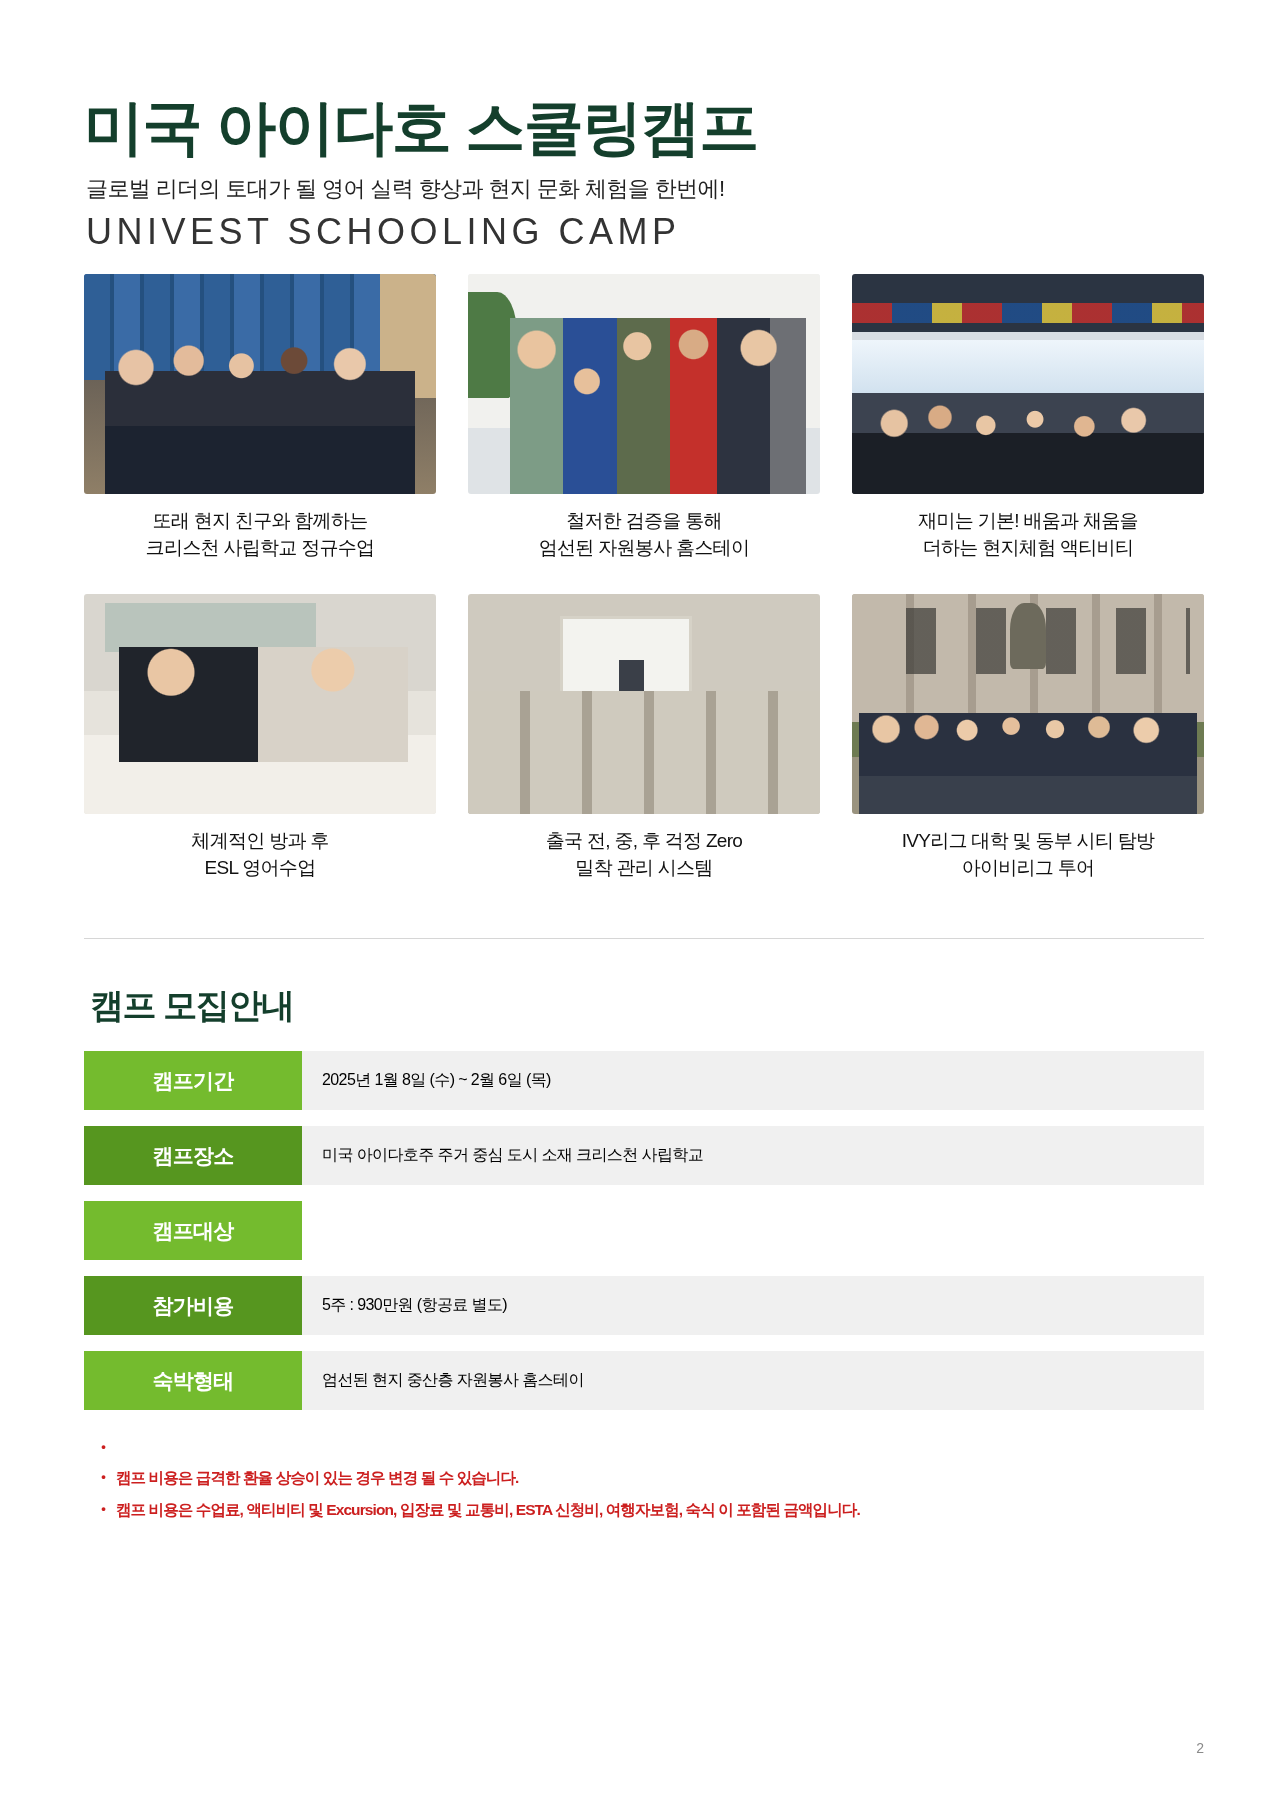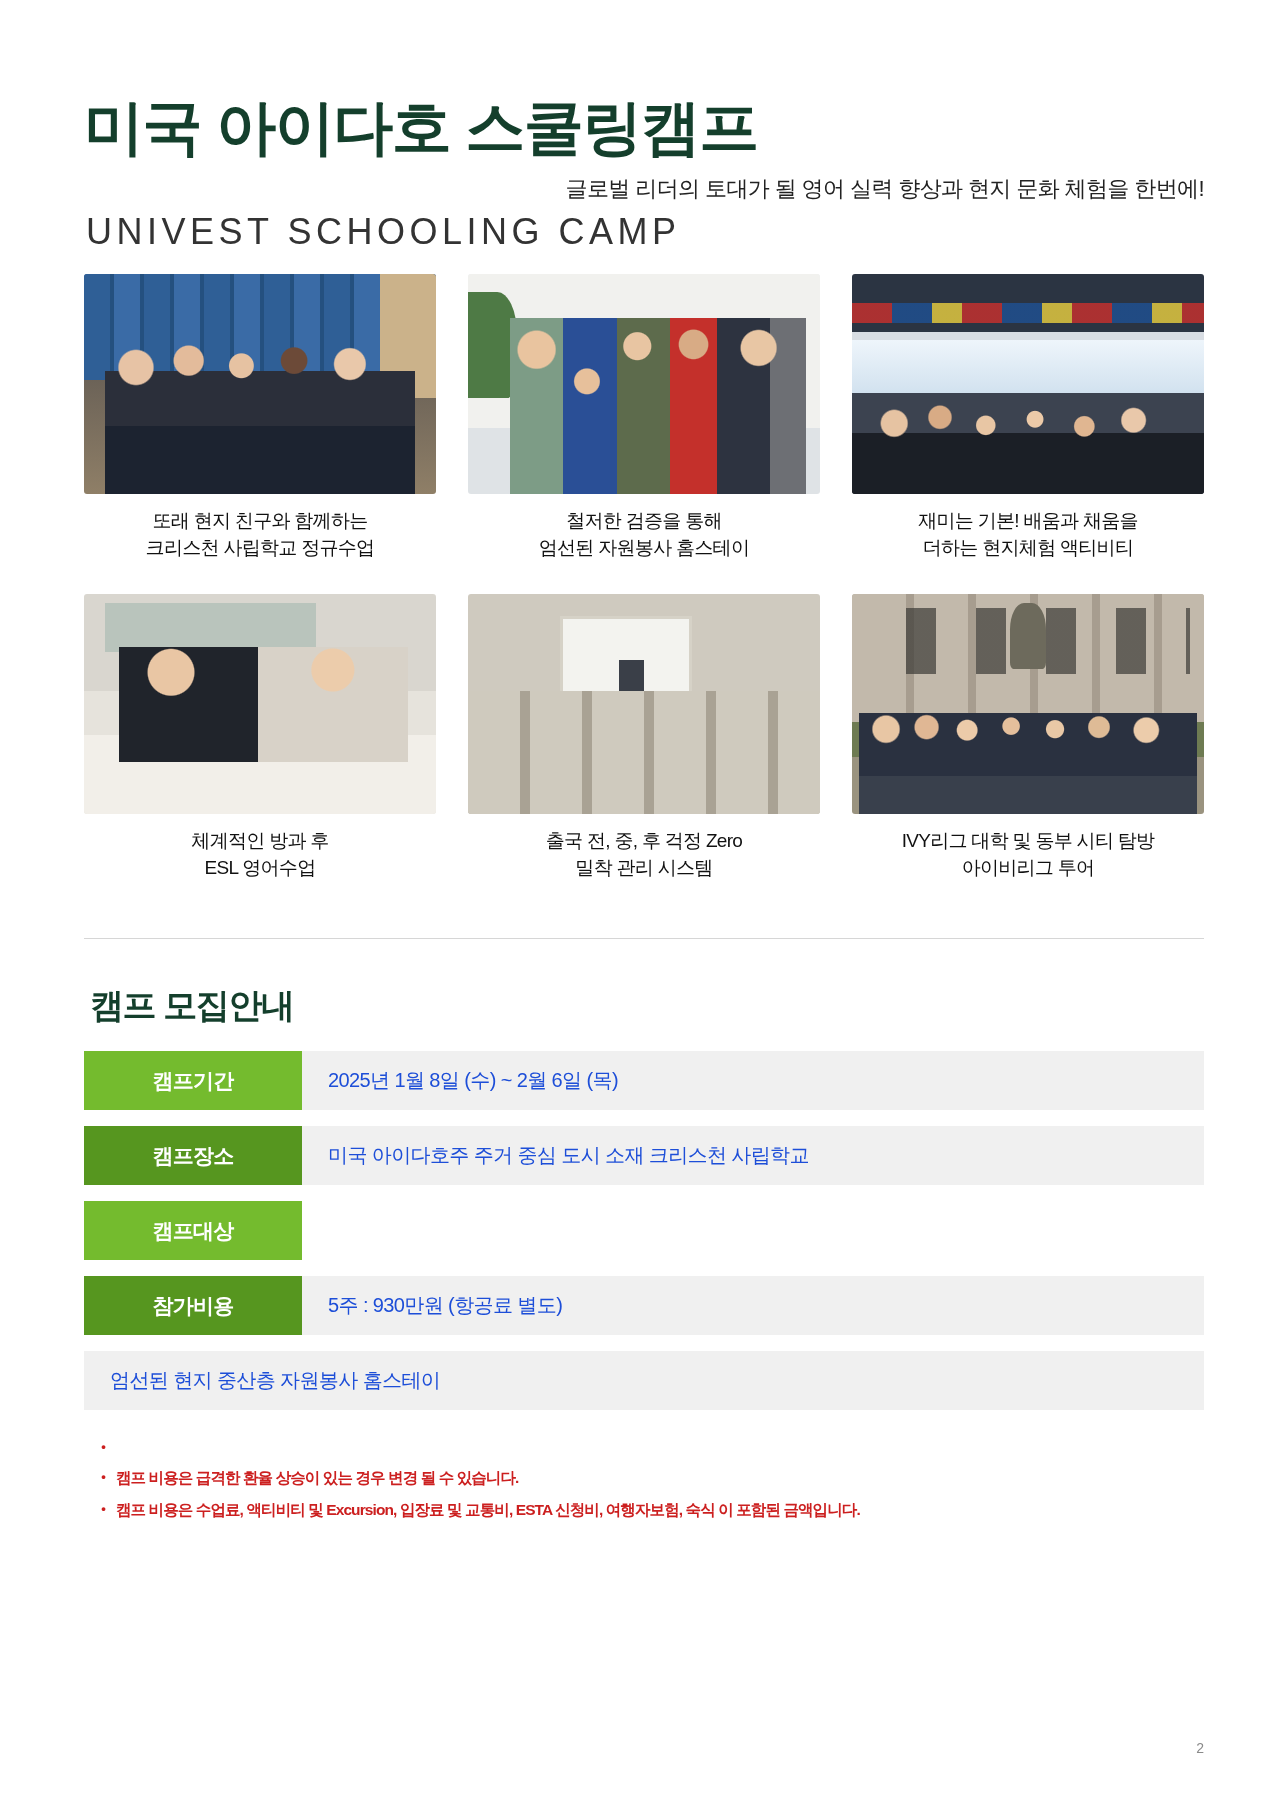--- a/index.html
+++ b/index.html
@@ -35,21 +35,20 @@
     margin: 0 0 14px 0;
     white-space: nowrap;
   }
   .sub-title {
     font-size: 22px;
     font-weight: 500;
     color: #222222;
     letter-spacing: -0.6px;
     margin: 0 0 6px 2px;
     line-height: 1.3;
-    text-align: right;
   }
   .eng-title {
     font-size: 36px;
     font-weight: 400;
     color: #333333;
     letter-spacing: 4.5px;
     margin: 0 0 0 2px;
     line-height: 1.25;
   }
 
@@ -191,23 +190,23 @@
     font-weight: 700;
     letter-spacing: -0.8px;
   }
   .info-label.light { background: #74bb2e; }
   .info-label.dark  { background: #56961f; }
   .info-value {
     flex: 1;
     background: #f0f0f0;
     display: flex;
     align-items: center;
-    padding-left: 26px;
-    font-size: 20px;
-    color: #1d4ed8;
+    padding-left: 20px;
+    font-size: 16px;
+    color: #000000;
     letter-spacing: -0.6px;
   }
 
   
   .notes { margin-top: 22px; padding-left: 6px; }
   .note-item {
     display: flex;
     align-items: flex-start;
     color: #cc1f1f;
     font-size: 15.5px;
@@ -328,20 +327,21 @@
     <div class="info-row">
       <div class="info-label light">캠프대상</div>
     </div>
 
     <div class="info-row">
       <div class="info-label dark">참가비용</div>
       <div class="info-value">5주 : 930만원 (항공료 별도)</div>
     </div>
 
     <div class="info-row">
+      <div class="info-label light">숙박형태</div>
       <div class="info-value">엄선된 현지 중산층 자원봉사 홈스테이</div>
     </div>
 
   </div>
 
   <div class="notes">
     <div class="note-item">
       <span class="note-bullet">•</span>
     </div>
     <div class="note-item">

